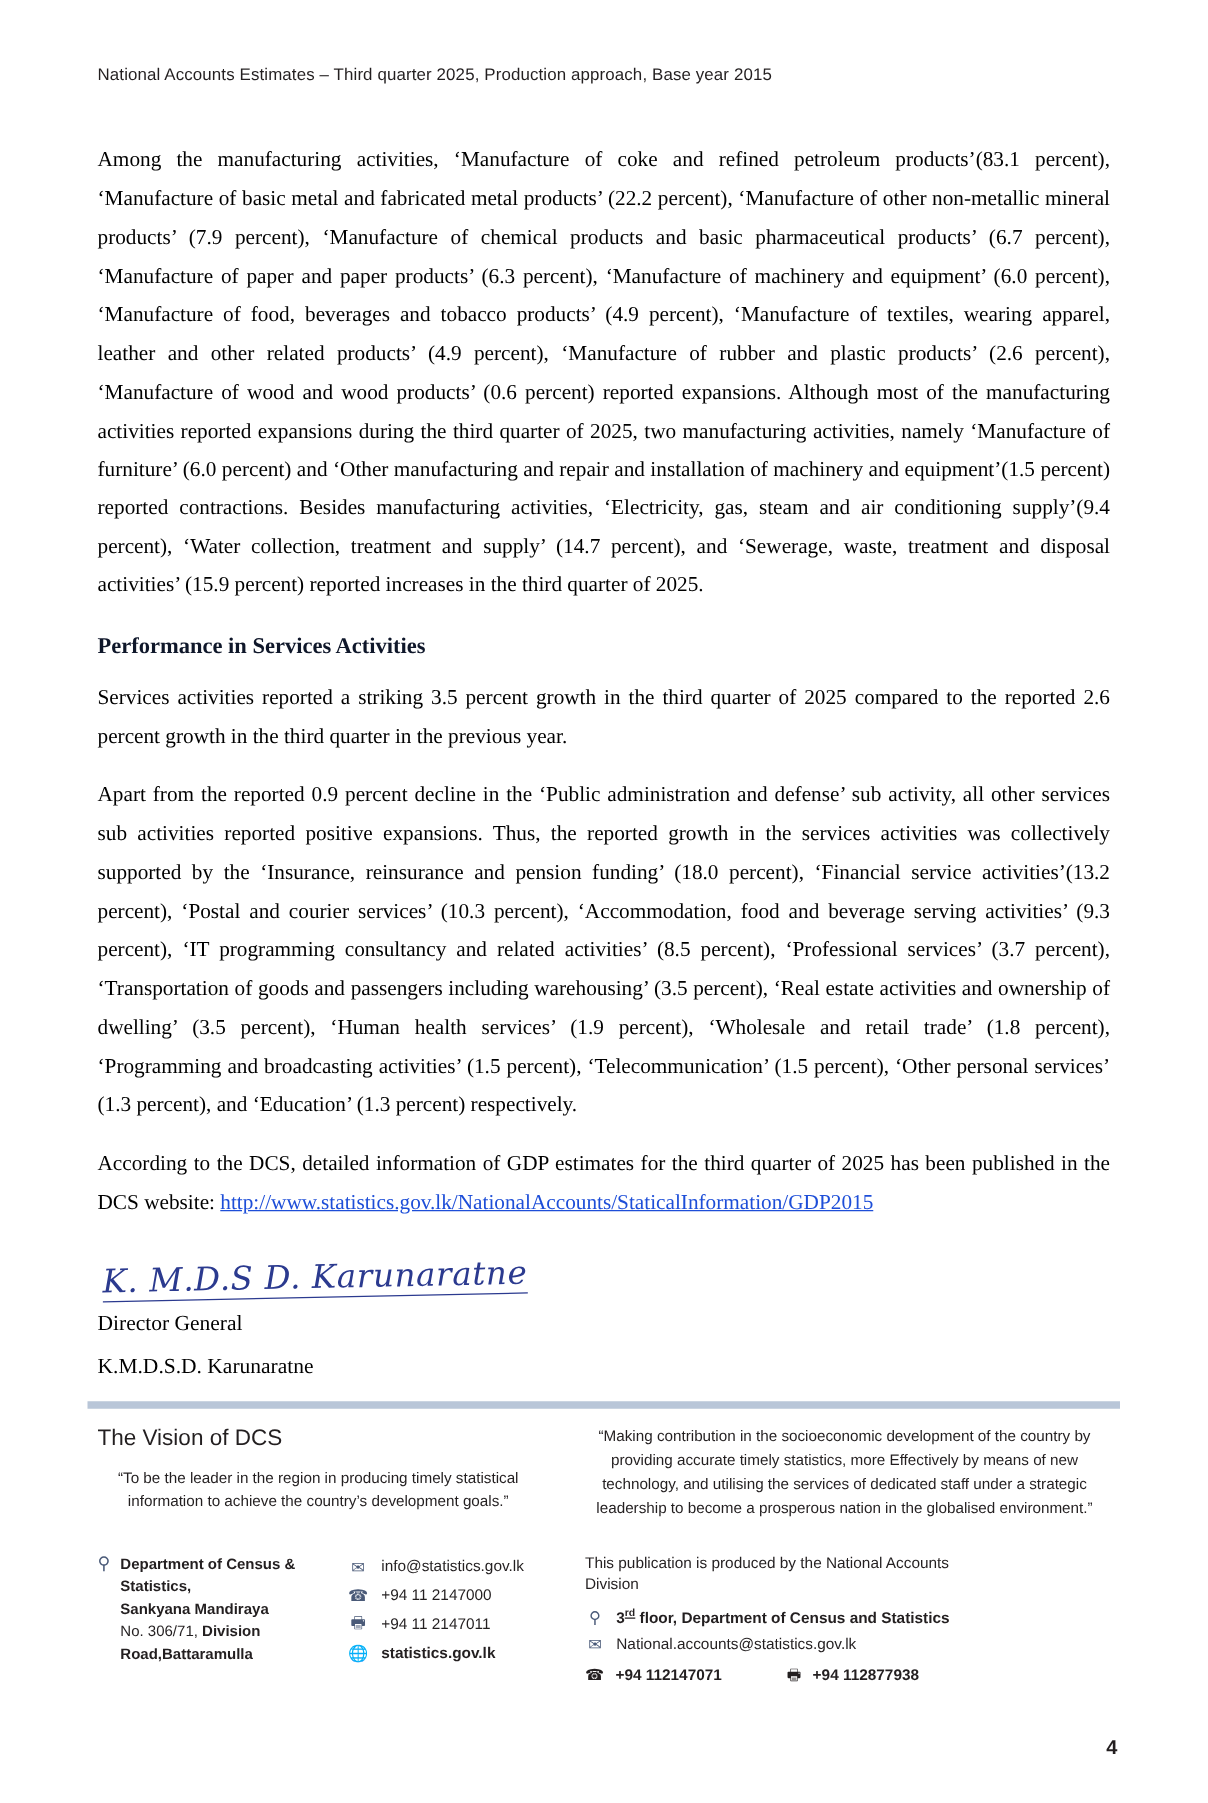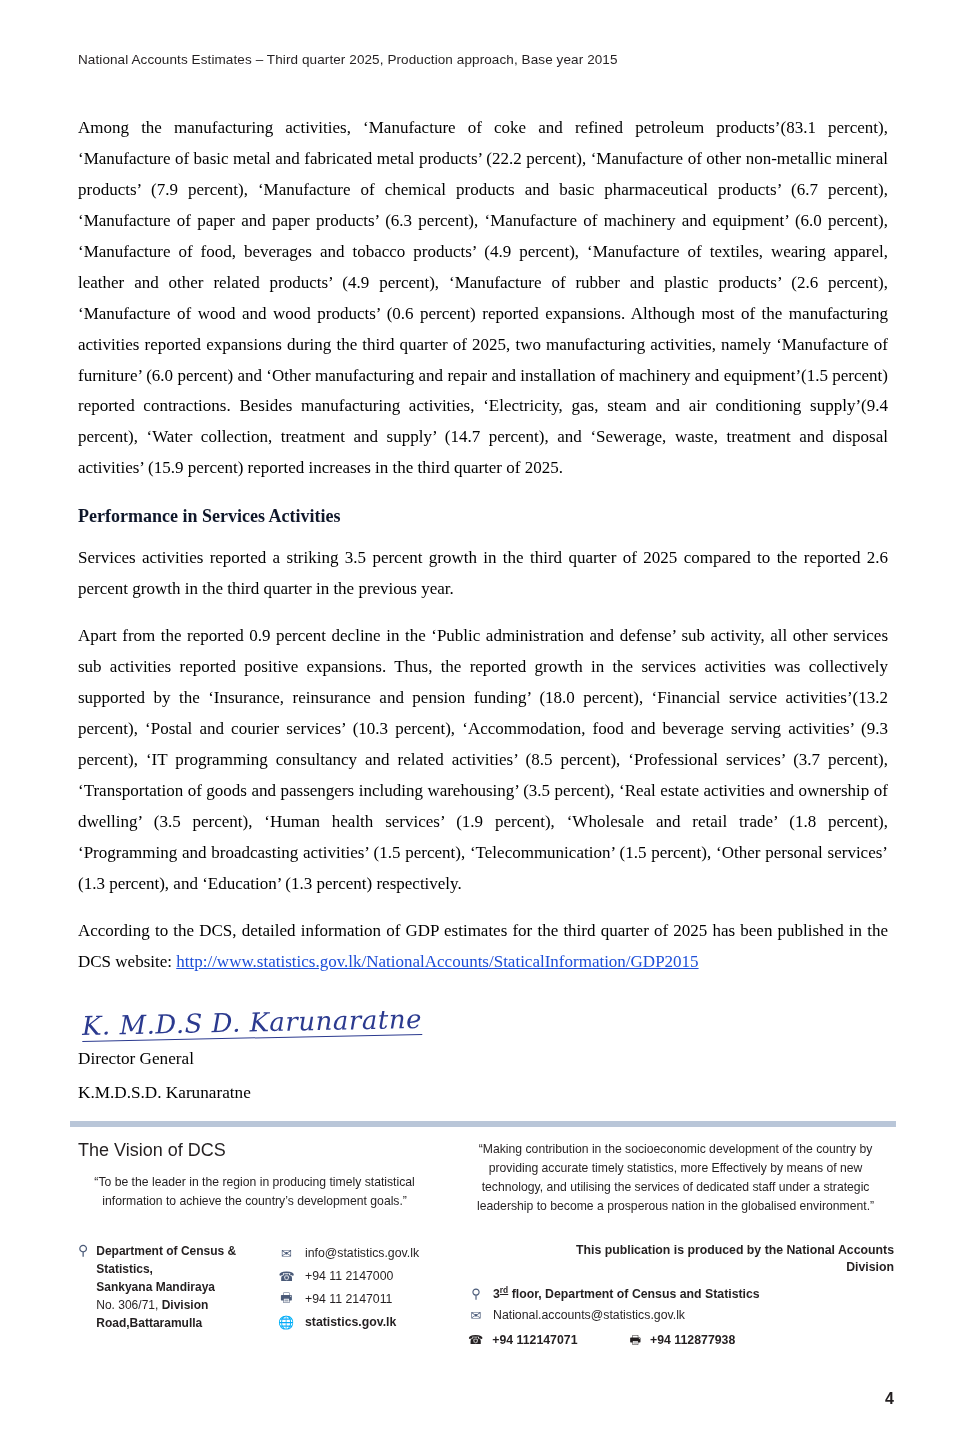--- a/index.html
+++ b/index.html
@@ -126,21 +126,21 @@
     text-align: center;
     color: #4a5a78;
     font-size: 13px;
   }
   .bold { font-weight: bold; }
   .pub-block {
     flex: 1;
     font-size: 12.3px;
     line-height: 1.45;
   }
-  .pub-title { font-weight: bold; margin-bottom: 6px; text-align: right; }
+  .pub-title { font-weight: normal; margin-bottom: 6px; }
   .pub-line {
     display: flex;
     align-items: center;
     gap: 9px;
     height: 22px;
   }
   .pub-line .ico {
     width: 16px;
     text-align: center;
     color: #4a5a78;

